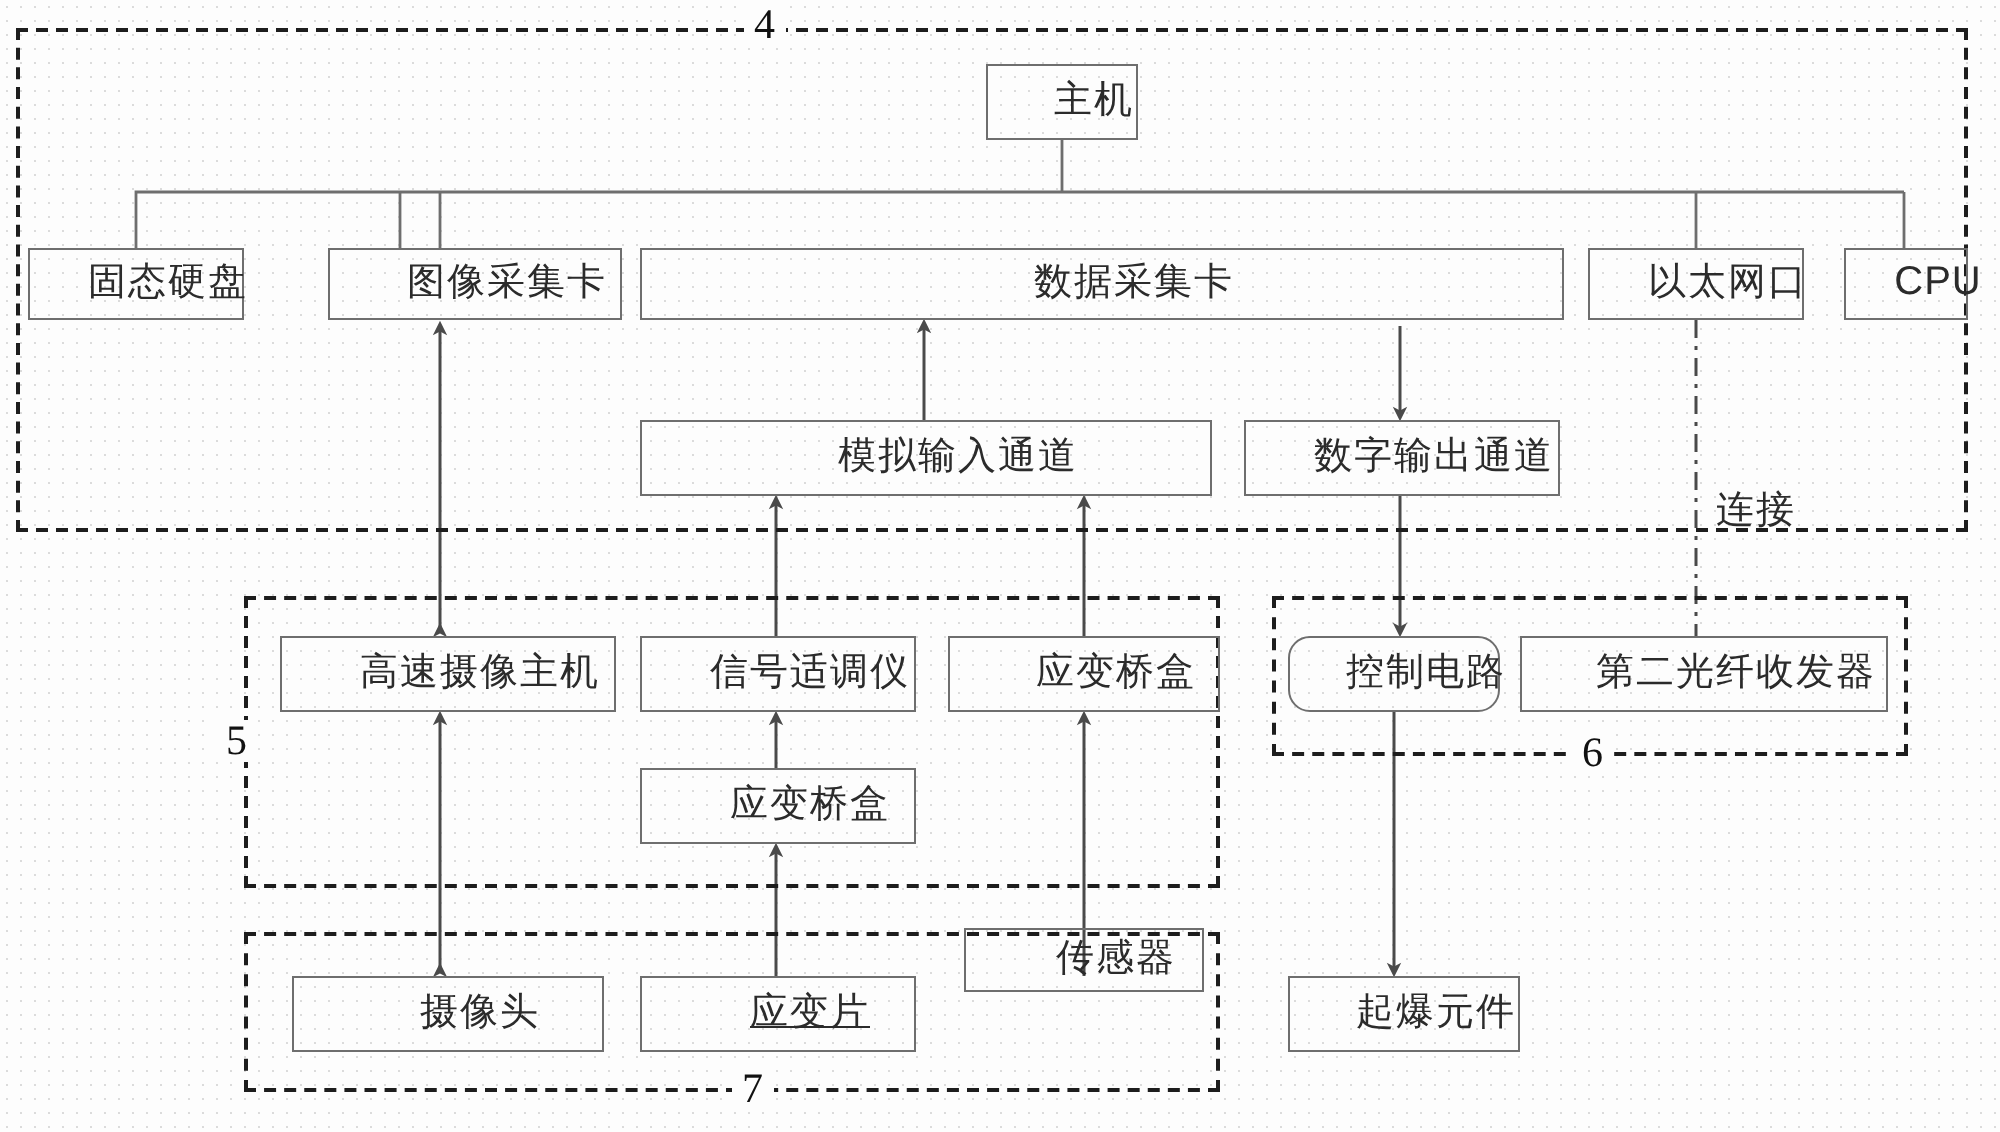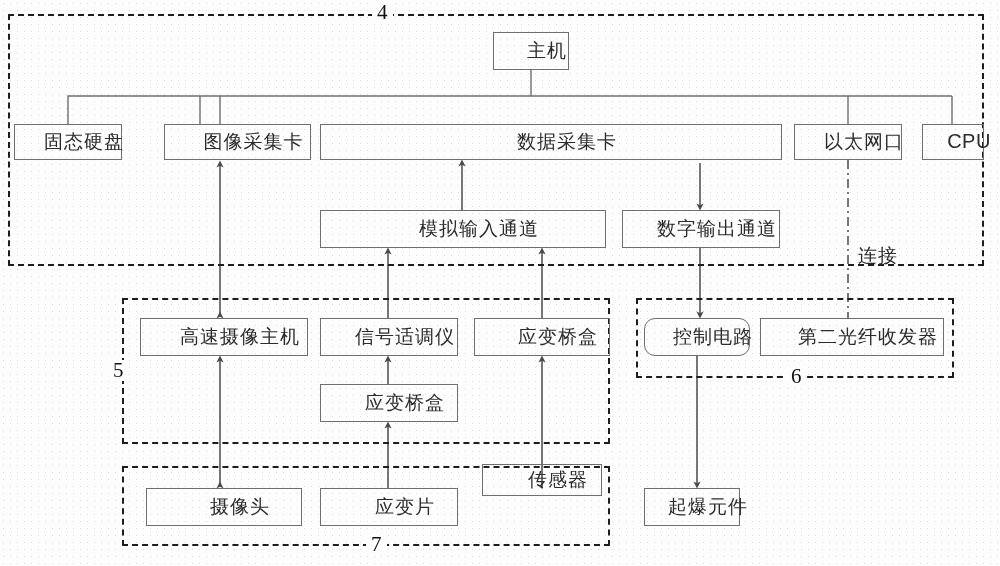--- a/index.html
+++ b/index.html
@@ -190,27 +190,27 @@
   </div>
 
   <div class="node cjk" style="left:320px;top:384px;width:138px;height:38px;">
     <span>应变桥盒</span>
   </div>
 
   <div class="node cjk" style="left:146px;top:488px;width:156px;height:38px;">
     <span>摄像头</span>
   </div>
 
-  <div class="node cjk" style="left:320px;top:488px;width:138px;height:38px;">
+  <div class="node cjk" style="left:320px;top:488px;width:138px;height:38px;text-decoration:underline;">
     <span>应变片</span>
   </div>
 
   <div class="node cjk" style="left:482px;top:464px;width:120px;height:32px;">
     <span>传感器</span>
   </div>
 
-  <div class="node cjk" style="left:644px;top:488px;width:96px;height:38px;">
+  <div class="node cjk" style="left:644px;top:488px;width:116px;height:38px;">
     <span>起爆元件</span>
   </div>
 
   <div class="free-label" style="left:858px;top:210px;margin-top:36px;">连接</div>
 
 </div>
 
 </body></html>

